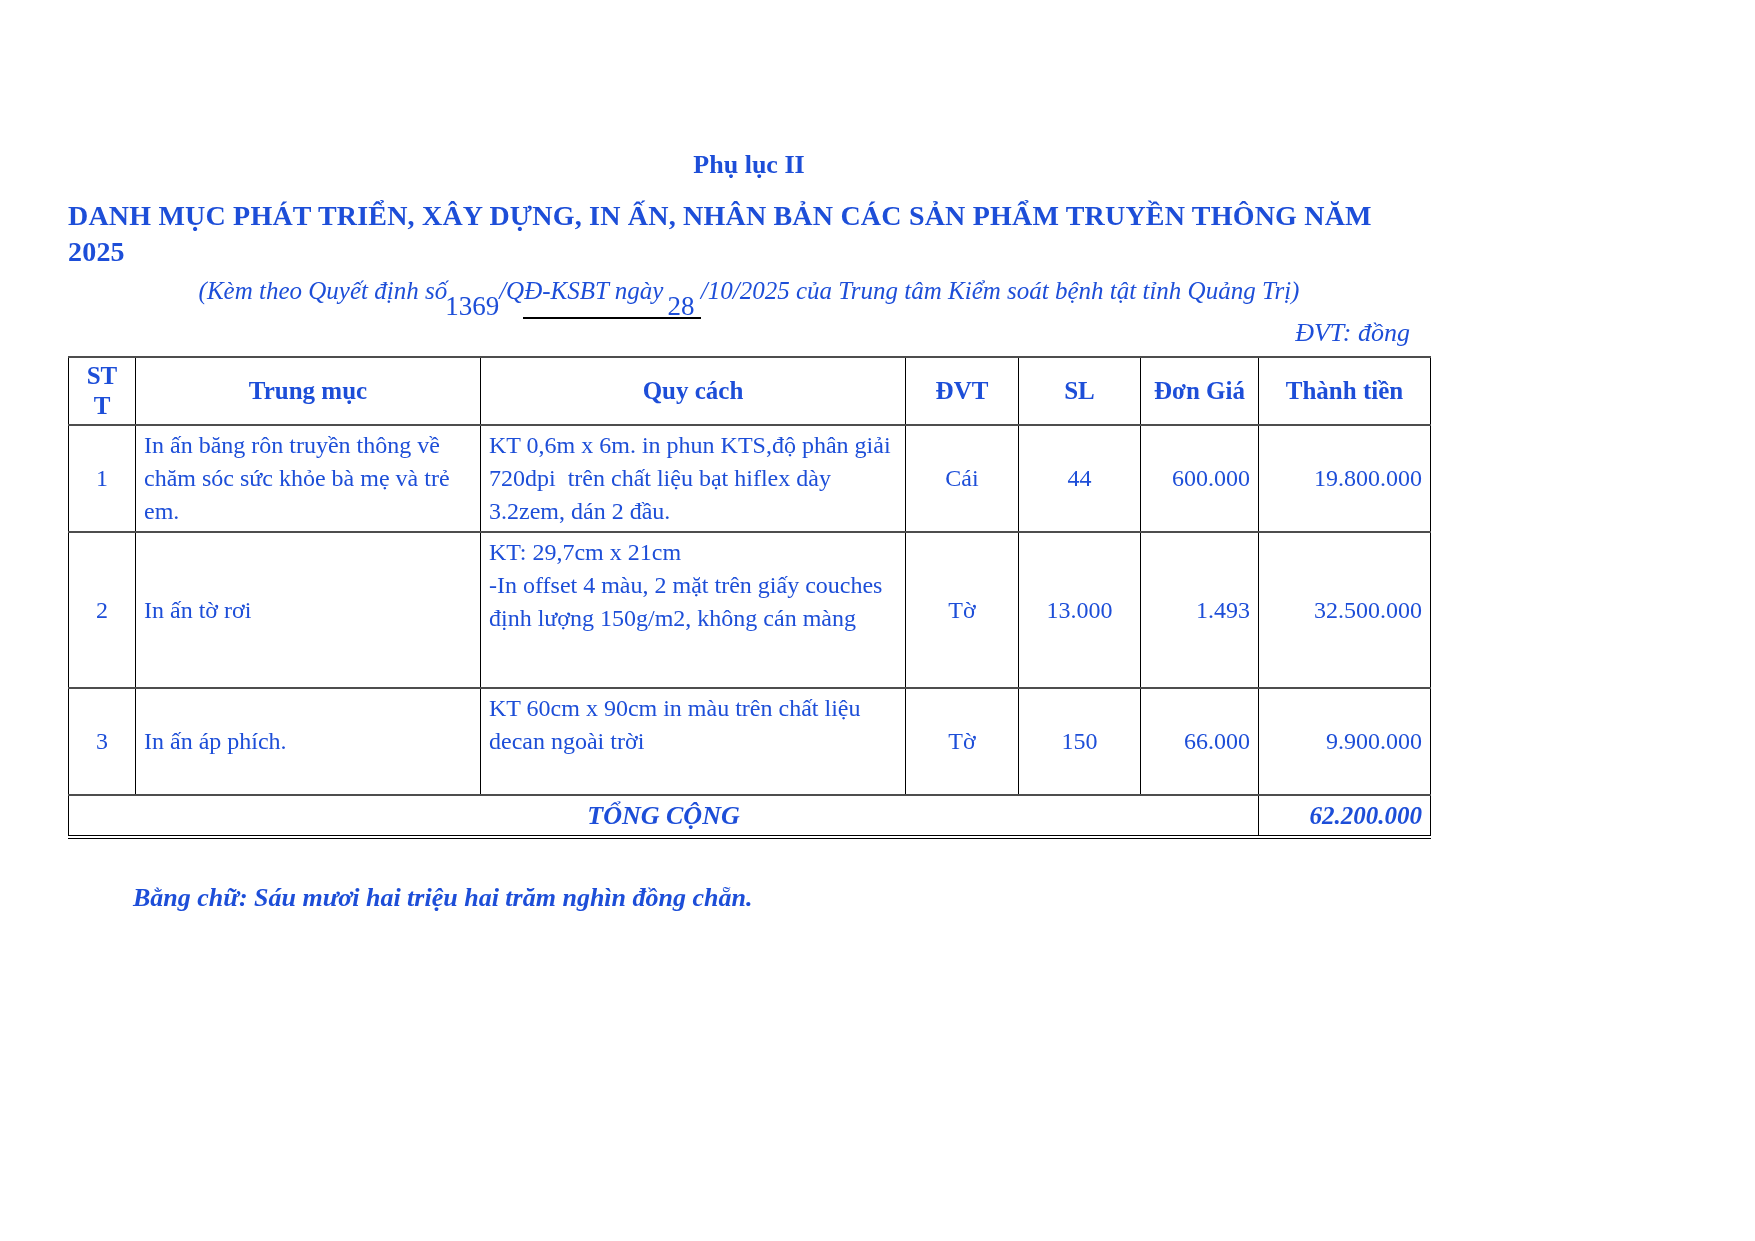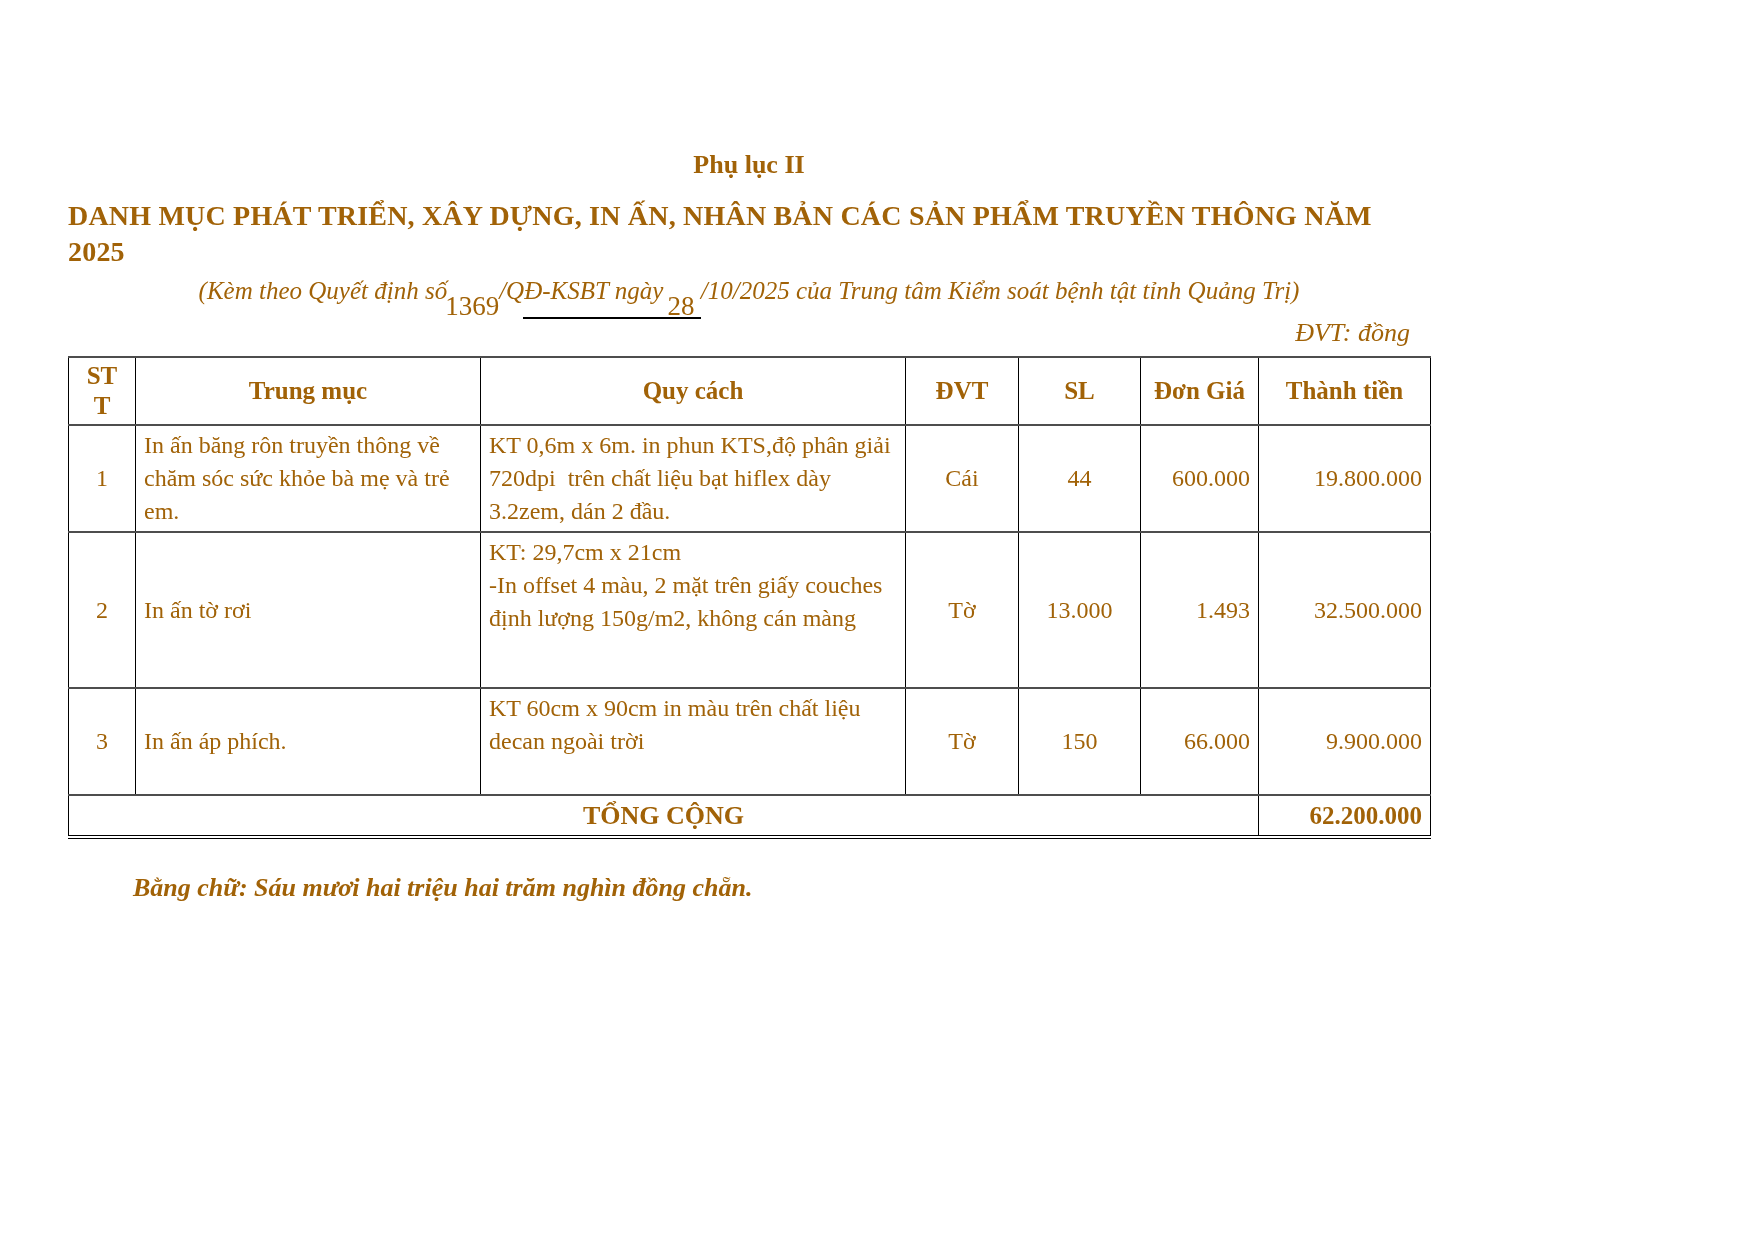--- a/index.html
+++ b/index.html
@@ -5,21 +5,21 @@
   html, body {
     margin: 0;
     padding: 0;
     background: #ffffff;
   }
   .page {
     position: relative;
     width: 1755px;
     height: 1102px;
     background: #ffffff;
-    color: #a16207;
+    color: #1d4ed8;
     font-family: "Liberation Serif", "DejaVu Serif", serif;
     overflow: hidden;
   }
   .content {
     position: relative;
     width: 1362px;
     margin-left: 68px;
     padding-top: 148px;
   }
   .appendix {
@@ -124,36 +124,37 @@
     text-align: center;
     vertical-align: middle;
   }
   .cell-price, .cell-amount {
     text-align: right;
     vertical-align: middle;
     padding-right: 13px;
   }
   .row-total td {
     border-bottom: 4px double #000000;
+    font-style: italic;
   }
   .total-label {
     font-weight: bold;
     font-size: 26px;
     text-align: center;
     vertical-align: middle;
   }
   .total-value {
     font-weight: bold;
     font-size: 25px;
     text-align: right;
     vertical-align: middle;
     padding-right: 13px;
   }
   .amount-words {
-    margin-top: 34px;
+    margin-top: 44px;
     margin-left: 65px;
     font-weight: bold;
     font-style: italic;
     font-size: 26px;
   }
 </style>
 </head>
 <body>
 
 <div class="page">

